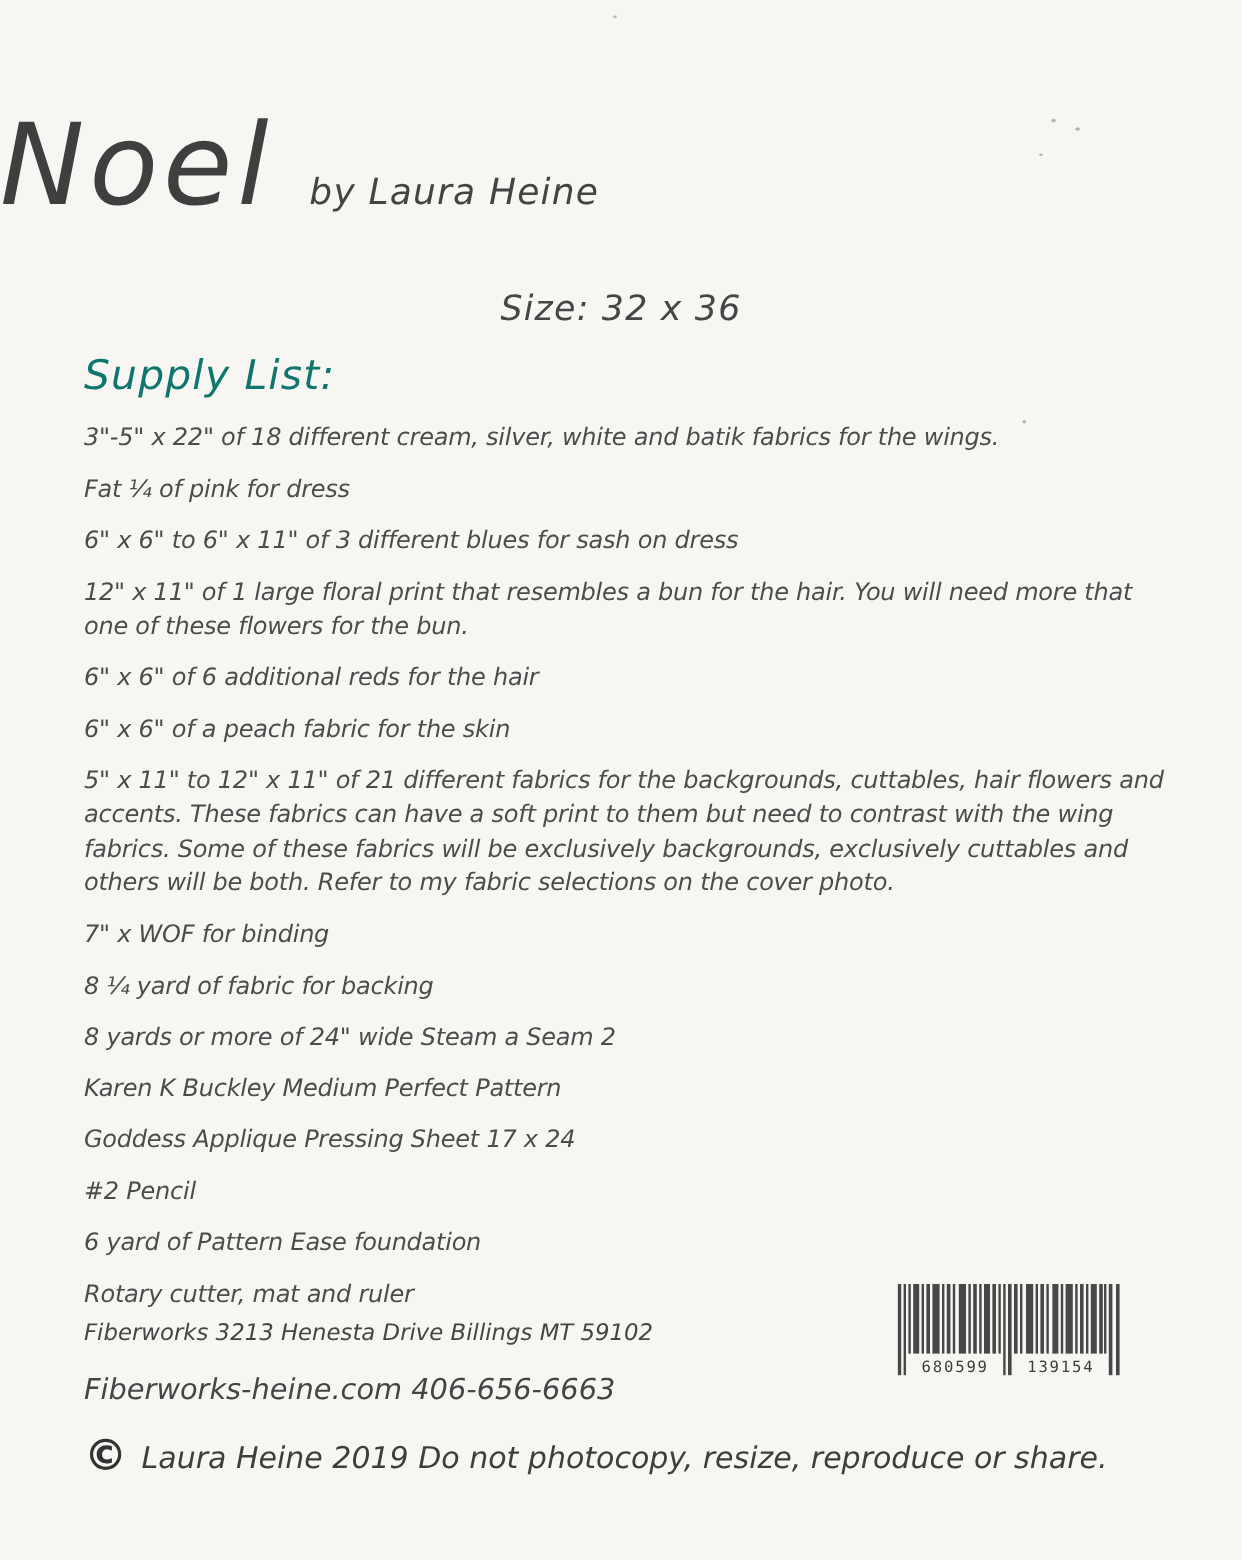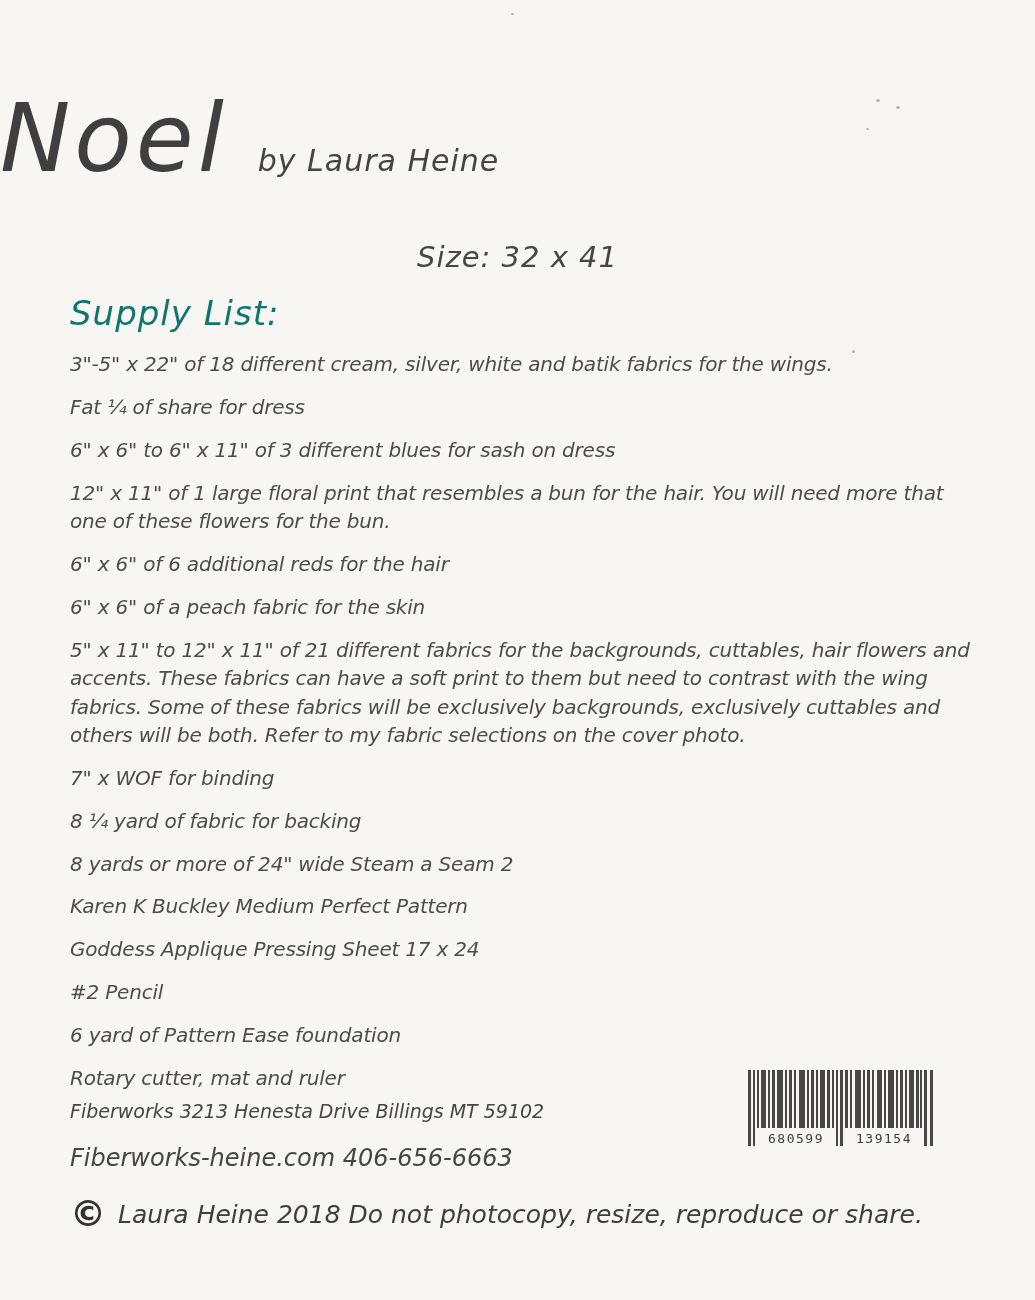--- a/index.html
+++ b/index.html
@@ -81,48 +81,48 @@
 </head>
 <body>
 
 <div class="page">
 
   <div class="header">
     <span class="title">Noel</span>
     <span class="byline">by Laura Heine</span>
   </div>
 
-  <div class="size-line">Size: 32 x 41</div>
+  <div class="size-line">Size: 32 x 36</div>
 
   <div class="supply-heading">Supply List:</div>
 
   <div class="supply-list">
     <p class="item">3"-5" x 22" of 18 different cream, silver, white and batik fabrics for the wings.</p>
-    <p class="item">Fat ¼ of share for dress</p>
+    <p class="item">Fat ¼ of pink for dress</p>
     <p class="item">6" x 6" to 6" x 11" of 3 different blues for sash on dress</p>
     <p class="item">12" x 11" of 1 large floral print that resembles a bun for the hair. You will need more that one of these flowers for the bun.</p>
     <p class="item">6" x 6" of 6 additional reds for the hair</p>
     <p class="item">6" x 6" of a peach fabric for the skin</p>
     <p class="item">5" x 11" to 12" x 11" of 21 different fabrics for the backgrounds, cuttables, hair flowers and accents. These fabrics can have a soft print to them but need to contrast with the wing fabrics. Some of these fabrics will be exclusively backgrounds, exclusively cuttables and others will be both.  Refer to my fabric selections on the cover photo.</p>
     <p class="item">7" x WOF for binding</p>
     <p class="item">8 ¼ yard of fabric for backing</p>
     <p class="item">8 yards or more of 24" wide Steam a Seam 2</p>
     <p class="item">Karen K Buckley Medium Perfect Pattern</p>
     <p class="item">Goddess Applique Pressing Sheet 17 x 24</p>
     <p class="item">#2 Pencil</p>
     <p class="item">6 yard of Pattern Ease foundation</p>
     <p class="item">Rotary cutter, mat and ruler</p>
   </div>
 
   <div class="address">Fiberworks 3213 Henesta Drive Billings MT 59102</div>
   <div class="contact">Fiberworks-heine.com 406-656-6663</div>
 
   <div class="copyright">
     <span class="copy-symbol">©</span>
-    <span>Laura Heine 2018 Do not photocopy, resize, reproduce or share.</span>
+    <span>Laura Heine 2019 Do not photocopy, resize, reproduce or share.</span>
   </div>
 
   <div class="barcode">
     <svg viewBox="0 0 186 78" xmlns="http://www.w3.org/2000/svg">
 
       <rect x="0" y="0" width="3" height="76"></rect>
       <rect x="5" y="0" width="2" height="76"></rect>
       <rect x="88" y="0" width="2" height="76"></rect>
       <rect x="92" y="0" width="3" height="76"></rect>
       <rect x="176" y="0" width="3" height="76"></rect>

